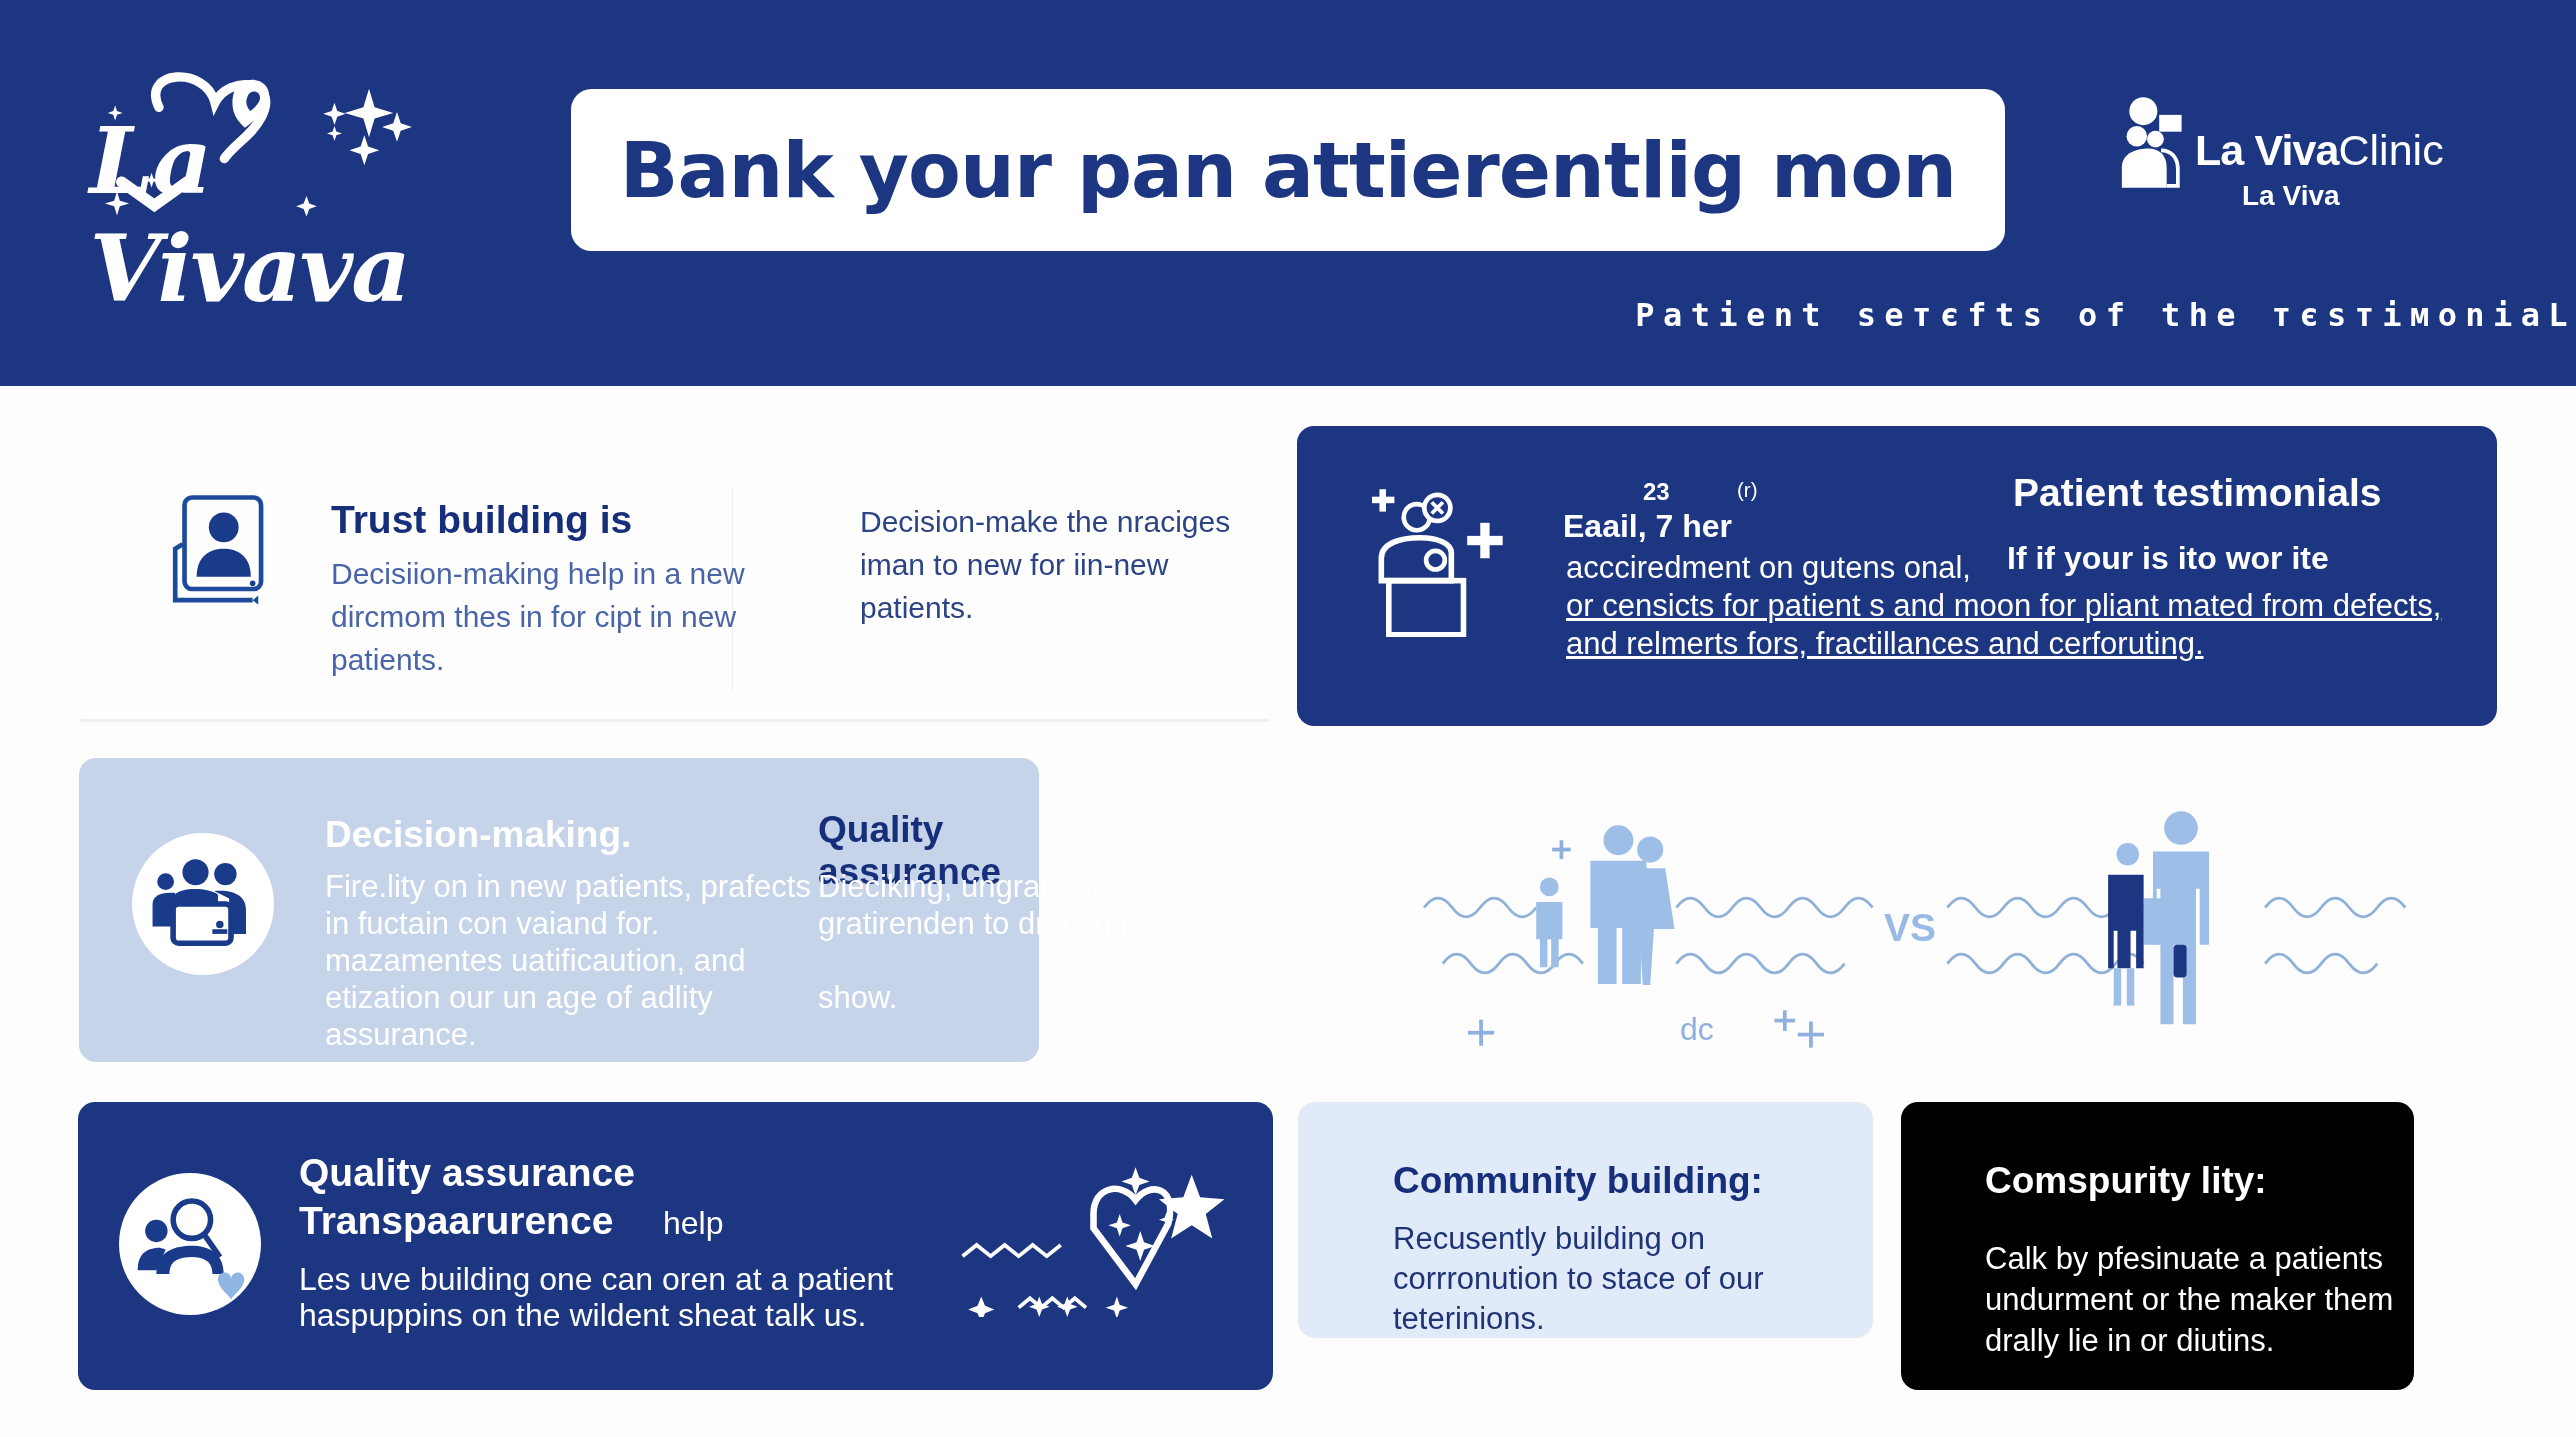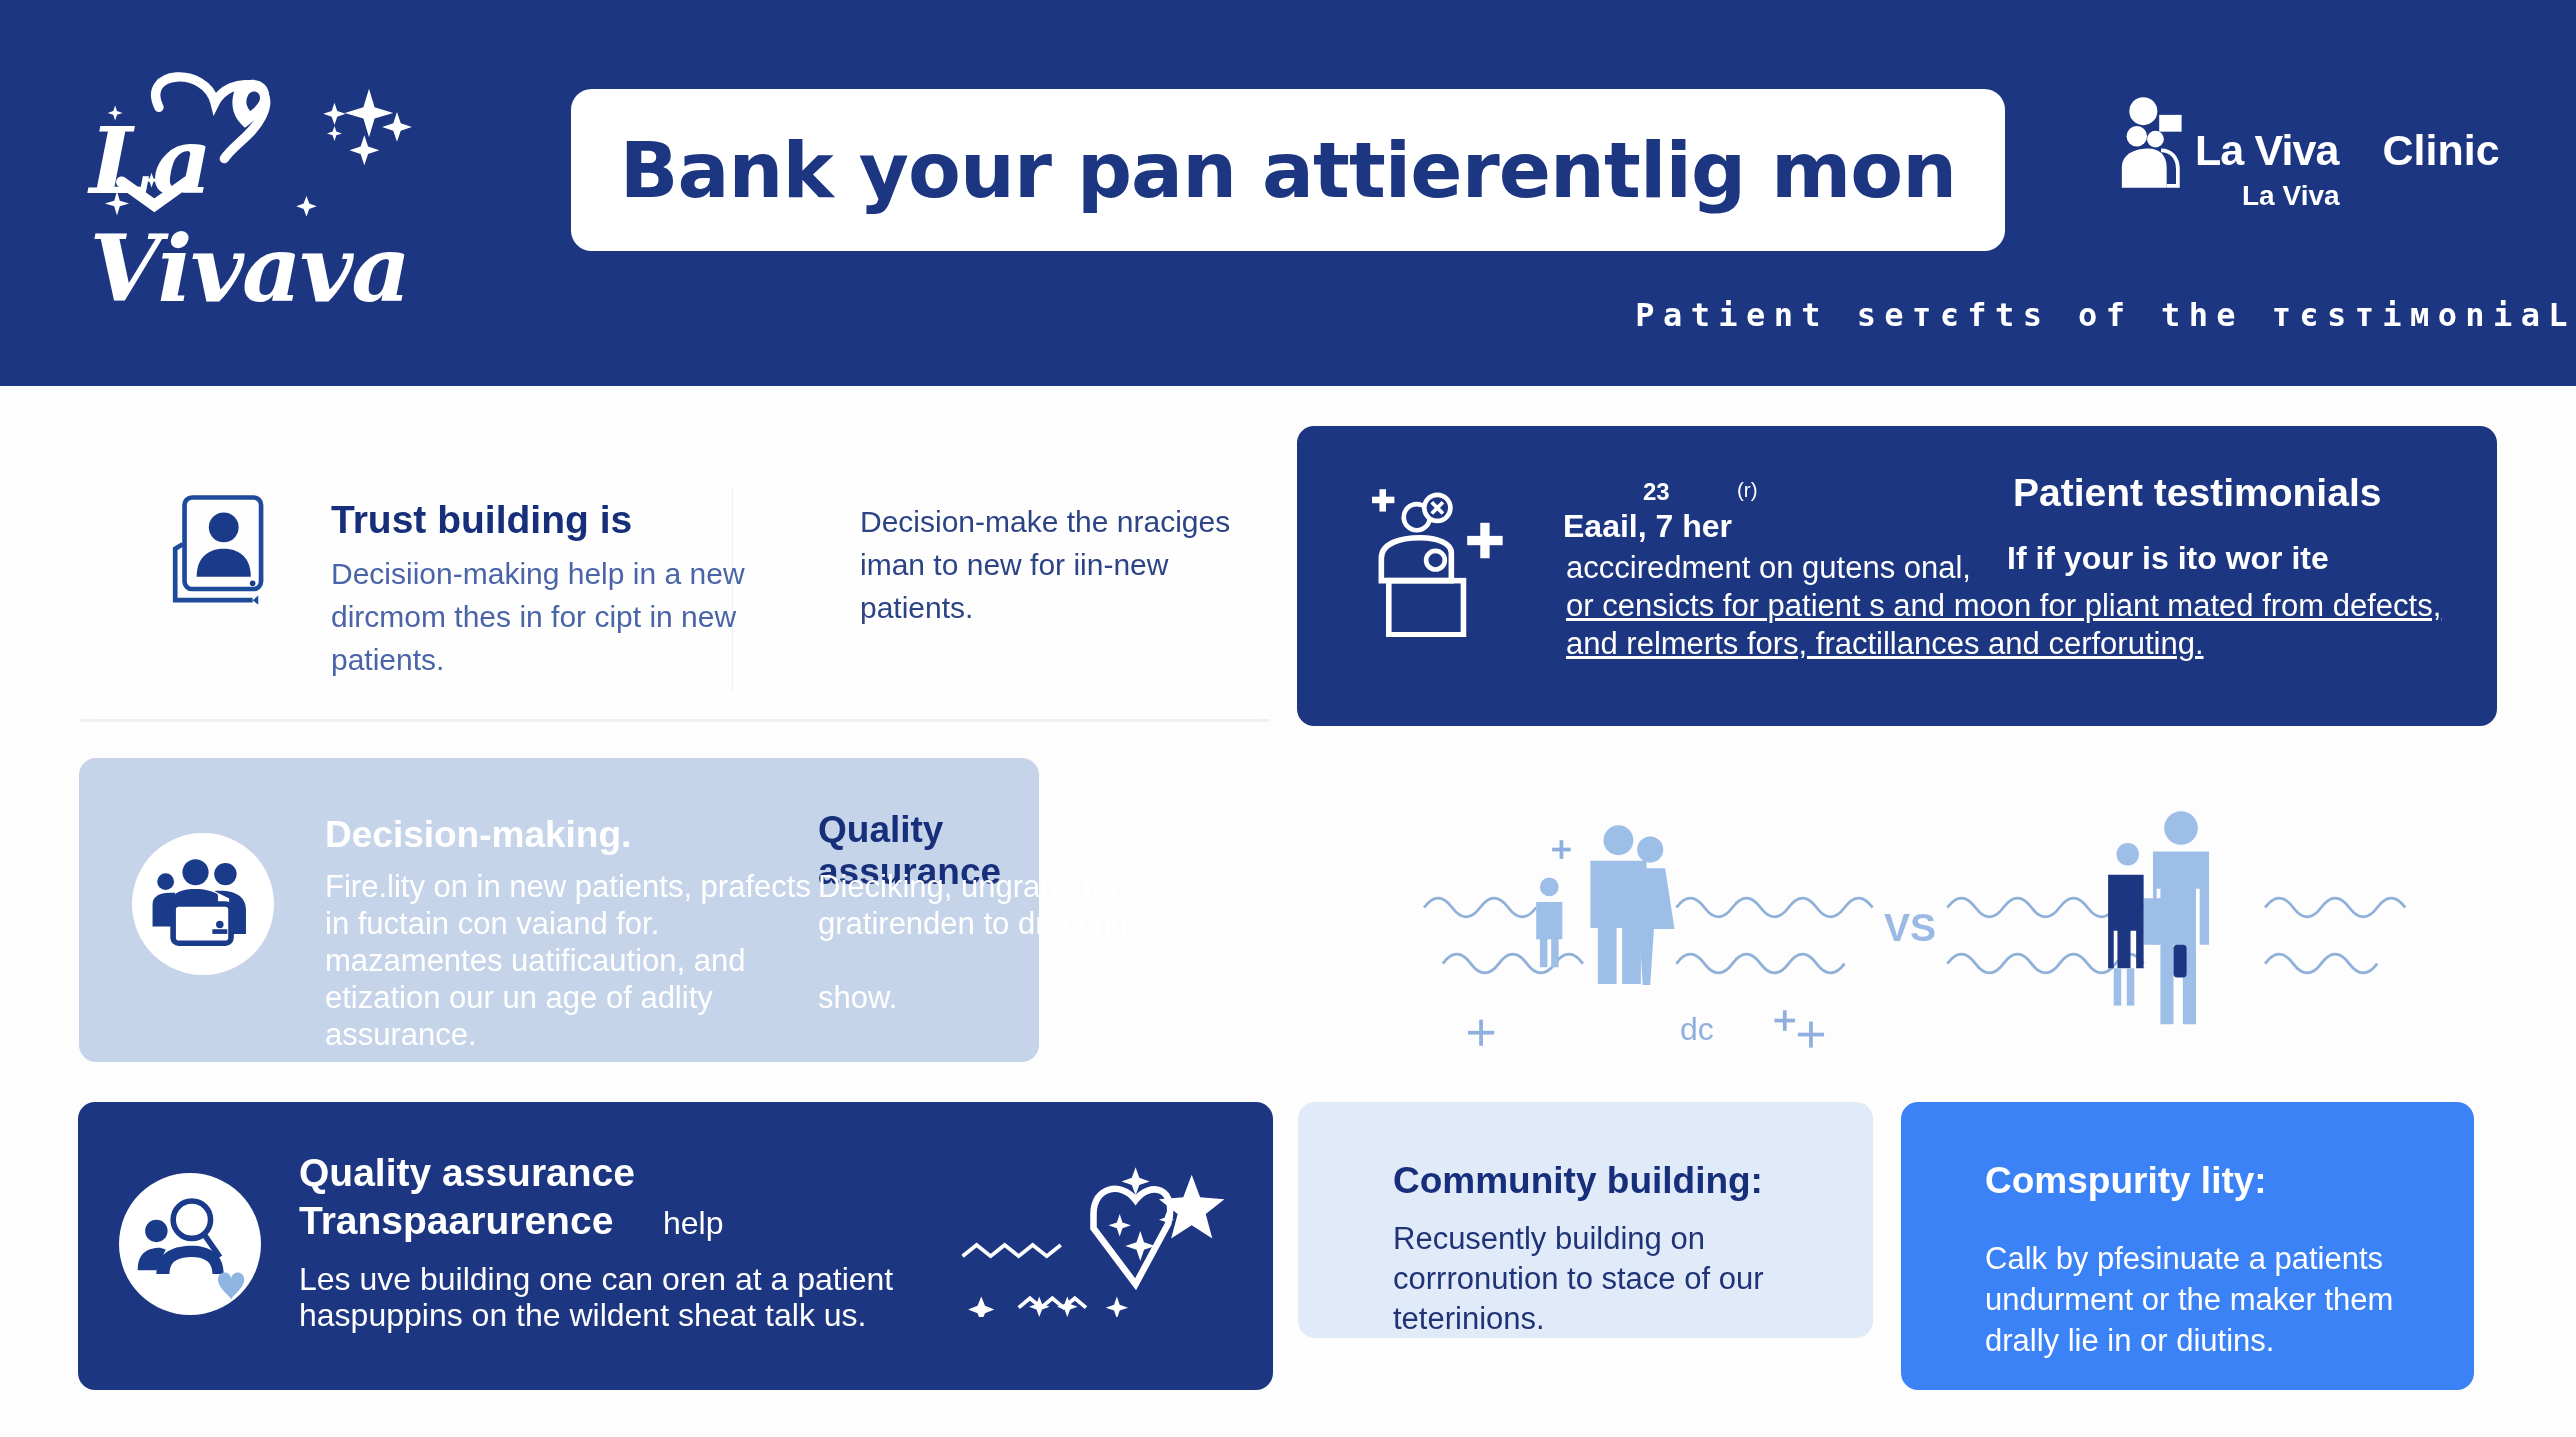--- a/index.html
+++ b/index.html
@@ -33,21 +33,21 @@
       font-size: 32px; color: #fff; letter-spacing: 8.4px; padding-left: 20px;
     }
     .logo-right {
       position: absolute; left: 2120px; top: 89px; width: 393px; height: 131px;
     }
     .logo-right .brand {
       position: absolute; left: 75px; top: 37px; font-size: 43px; color: #fff;
       white-space: nowrap;
     }
     .logo-right .brand b { font-weight: bold; letter-spacing: -0.9px; }
-    .logo-right .brand span { font-weight: bold; margin-left: 44px; }
+    .logo-right .brand span { font-weight: normal; }
     .logo-right .sub {
       position: absolute; left: 122px; top: 91px; font-size: 28px; font-weight: bold; color: #fff;
     }
 
     .card { position: absolute; border-radius: 17px; }
     .ttl { font-weight: bold; }
 
     
     .trust { left: 80px; top: 449px; width: 1189px; height: 271px; background: #fefefe; }
     .trust .divider { position: absolute; left: 652px; top: 37px; width: 0.9px; height: 206px; background: #eef1f6; }
@@ -89,21 +89,21 @@
     .quality .help { position: absolute; left: 585px; top: 103px; font-size: 32px; color: #fff; }
     .quality .b1 { position: absolute; left: 221px; top: 159px; width: 674px; font-size: 32px; line-height: 36px; color: #fff; }
     .quality .deco { position: absolute; left: 875px; top: 56px; }
 
     
     .community { left: 1298px; top: 1102px; width: 575px; height: 236px; background: #e1eaf8; }
     .community .t1 { position: absolute; left: 95px; top: 58px; font-size: 37px; font-weight: bold; color: #172f7a; }
     .community .b1 { position: absolute; left: 95px; top: 117px; width: 449px; font-size: 31px; line-height: 40px; color: #1e3477; }
 
     
-    .comsp { left: 1901px; top: 1102px; width: 573px; height: 288px; background: #3b82f6; }
+    .comsp { left: 1901px; top: 1102px; width: 513px; height: 288px; background: #000000; }
     .comsp .t1 { position: absolute; left: 84px; top: 58px; font-size: 37px; font-weight: bold; color: #fff; }
     .comsp .b1 { position: absolute; left: 84px; top: 136px; width: 487px; font-size: 31px; line-height: 41px; color: #fff; }
   </style>
 </head>
 <body>
 
 <div class="header">
   <div class="logo-left">
     <svg width="374" height="168" viewBox="0 0 400 180" style="position:absolute;left:0;top:0">
       <path d="M80 40 C60 0, 130 -5, 140 35 C155 5, 210 10, 190 50 C180 70, 160 80, 150 95" fill="none" stroke="#fff" stroke-width="10" stroke-linecap="round"></path>

